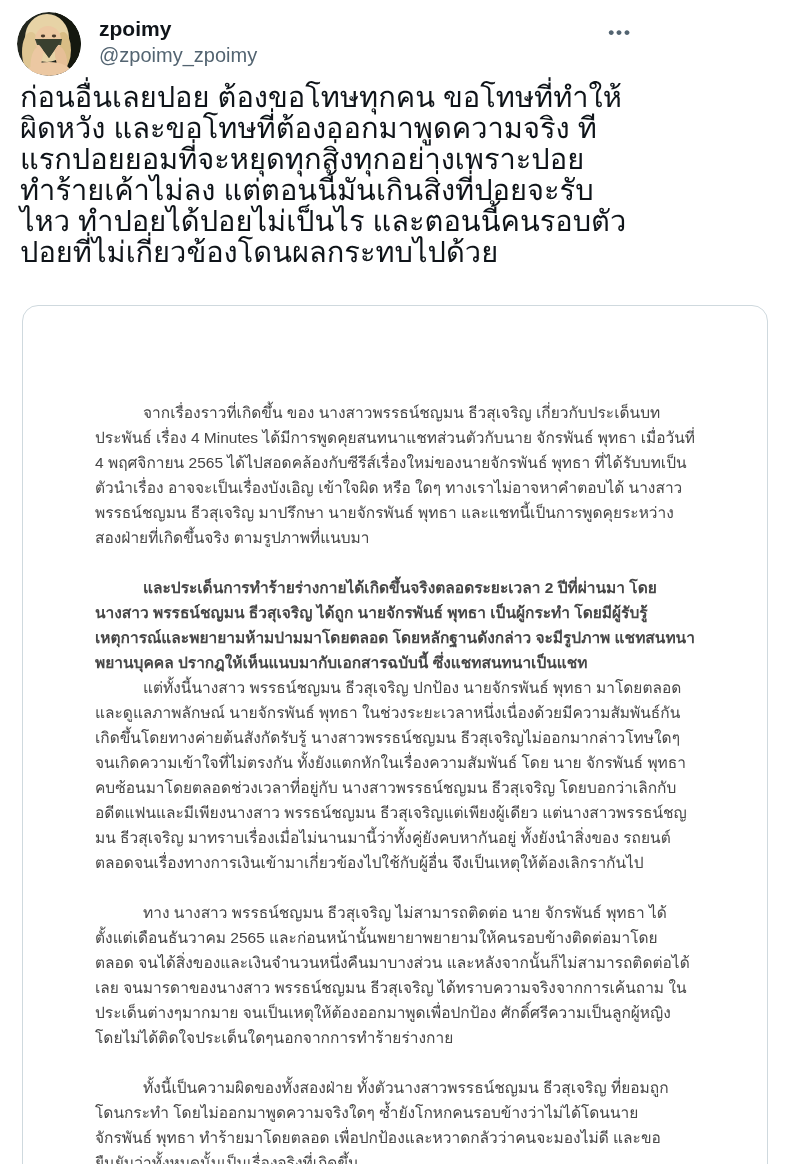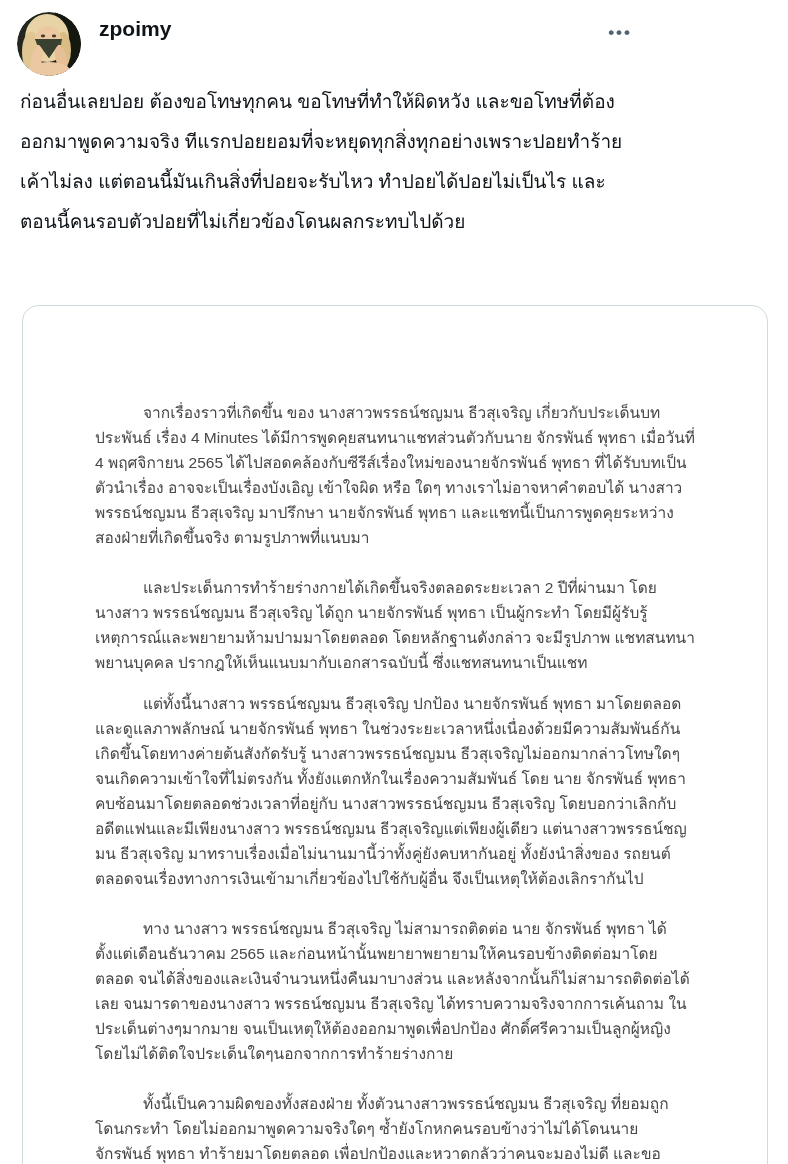--- a/index.html
+++ b/index.html
@@ -40,21 +40,21 @@
   .spacer{ flex:1; }
   .more-btn{
     border:none; background:transparent;
     color:#536471; font-size:17px; letter-spacing:2px;
     padding:6px 2px; margin-top:10px; cursor:pointer;
     line-height:10px; font-weight:700;
   }
   
   .tweet-text{
     padding:6px 20px 0 20px;
-    font-size:19px; line-height:40px;
+    font-size:29px; line-height:31px;
     color:#0f1419; font-weight:400;
     letter-spacing:0;
   }
   
   .media-card{
     position:absolute;
     left:22px; top:305px;
     width:744px; height:1100px;      
     border:1px solid #cfd9de;
     border-radius:16px;
@@ -62,21 +62,21 @@
     overflow:hidden;
     cursor:pointer;
   }
   .doc{
     padding:94px 72px 40px 72px;
     font-size:15.5px; line-height:25px;
     color:#474747;
     font-weight:400;
   }
   .doc p{ margin:0 0 25px 0; text-indent:48px; }
-  .doc p.flush{ margin-bottom:16px; }
+  .doc p.flush{ margin-bottom:0;font-weight:bold; }
   .doc p.cont{ text-indent:0; }
 </style>
 </head>
 <body>
 
 <div class="tweet">
 
   <div class="header">
     <div class="avatar">
       <svg width="64" height="64" viewBox="0 0 64 64">
@@ -104,20 +104,21 @@
           <path d="M14 64 C12 46 16 36 22 34 C26 33 27 40 25 48 L22 64 Z" fill="#ecc8a2"></path>
           <path d="M50 64 C52 46 48 36 42 34 C38 33 37 40 39 48 L42 64 Z" fill="#e6bf97"></path>
 
           <path d="M6 64 C10 54 20 50 32 50 C44 50 54 54 58 64 Z" fill="#ecc8a2"></path>
           <path d="M18 27 L45 27 L32 46 Z" fill="#39402f"></path>
         </g>
       </svg>
     </div>
     <div class="id-block">
       <span class="display-name">zpoimy</span>
+      <span class="handle">@zpoimy_zpoimy</span>
     </div>
     <div class="spacer"></div>
     <button class="more-btn">•••</button>
   </div>
 
   <div class="tweet-text">ก่อนอื่นเลยปอย ต้องขอโทษทุกคน ขอโทษที่ทำให้ผิดหวัง และขอโทษที่ต้องออกมาพูดความจริง ทีแรกปอยยอมที่จะหยุดทุกสิ่งทุกอย่างเพราะปอยทำร้ายเค้าไม่ลง แต่ตอนนี้มันเกินสิ่งที่ปอยจะรับไหว ทำปอยได้ปอยไม่เป็นไร และตอนนี้คนรอบตัวปอยที่ไม่เกี่ยวข้องโดนผลกระทบไปด้วย</div>
 
   <div class="media-card">
     <div class="doc">
       <p>จากเรื่องราวที่เกิดขึ้น ของ นางสาวพรรธน์ชญมน ธีวสุเจริญ เกี่ยวกับประเด็นบทประพันธ์ เรื่อง 4 Minutes ได้มีการพูดคุยสนทนาแชทส่วนตัวกับนาย จักรพันธ์ พุทธา เมื่อวันที่ 4 พฤศจิกายน 2565 ได้ไปสอดคล้องกับซีรีส์เรื่องใหม่ของนายจักรพันธ์ พุทธา ที่ได้รับบทเป็นตัวนำเรื่อง อาจจะเป็นเรื่องบังเอิญ เข้าใจผิด หรือ ใดๆ ทางเราไม่อาจหาคำตอบได้ นางสาวพรรธน์ชญมน ธีวสุเจริญ มาปรึกษา นายจักรพันธ์ พุทธา และแชทนี้เป็นการพูดคุยระหว่างสองฝ่ายที่เกิดขึ้นจริง ตามรูปภาพที่แนบมา</p>

